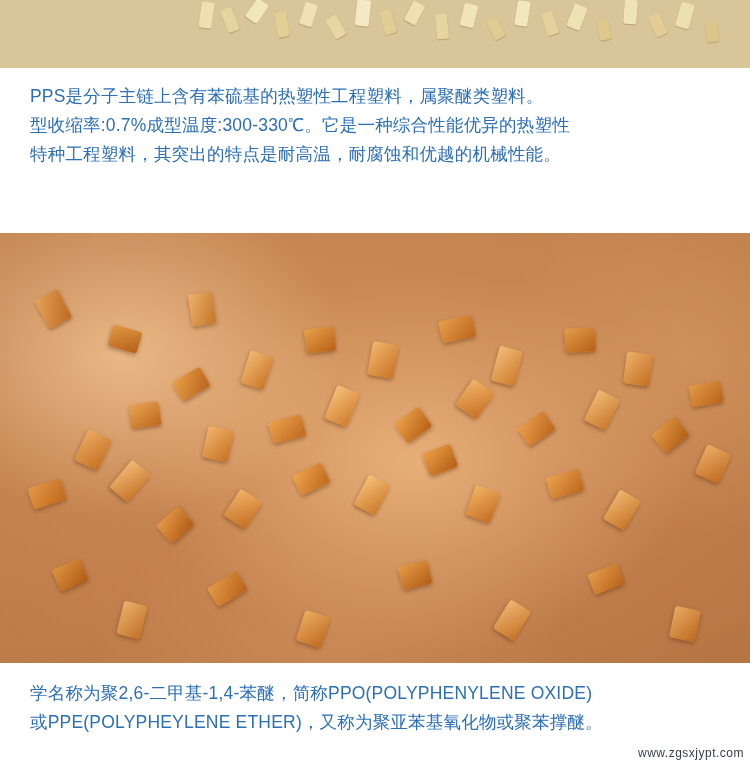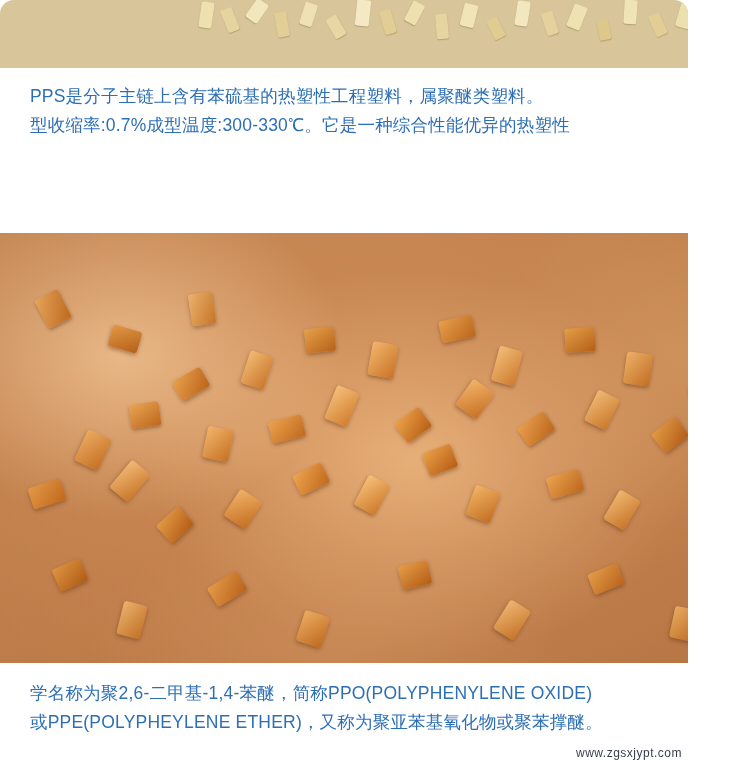--- a/index.html
+++ b/index.html
@@ -9,25 +9,24 @@
   body {
     width: 750px;
     height: 764px;
     background: #ffffff;
     font-family: "Liberation Sans", sans-serif;
     overflow: hidden;
     position: relative;
   }
 
   .page {
-    width: 688px;
+    width: 750px;
     height: 764px;
     position: relative;
     overflow: hidden;
-    border-radius: 14px;
   }
 
   
   .photo-top {
     position: absolute;
     left: 0;
     top: 0;
     width: 750px;
     height: 68px;
     overflow: hidden;
@@ -151,20 +150,21 @@
     <div class="g" style="left:598px;top:20px;width:12px;height:20px;background:#ddc78b;transform:rotate(-12deg);"></div>
     <div class="g" style="left:624px;top:0px;width:13px;height:24px;background:#f0e3b6;transform:rotate(4deg);"></div>
     <div class="g" style="left:652px;top:14px;width:12px;height:22px;background:#e3cd95;transform:rotate(-24deg);"></div>
     <div class="g" style="left:678px;top:3px;width:14px;height:25px;background:#ece0ae;transform:rotate(16deg);"></div>
     <div class="g" style="left:706px;top:22px;width:12px;height:20px;background:#dcc68a;transform:rotate(-8deg);"></div>
   </div>
 
   <div class="text-block-top">
     <p class="para">PPS是分子主链上含有苯硫基的热塑性工程塑料，属聚醚类塑料。</p>
     <p class="para">型收缩率:0.7%成型温度:300-330℃。它是一种综合性能优异的热塑性</p>
+    <p class="para">特种工程塑料，其突出的特点是耐高温，耐腐蚀和优越的机械性能。</p>
   </div>
 
   <div class="photo-main">
     <div class="bg"></div>
 
     <div class="pellet" style="left:30px;top:250px;width:34px;height:22px;background:linear-gradient(140deg,#f0a54e,#c96c1c);transform:rotate(-18deg);"></div>
     <div class="pellet" style="left:80px;top:200px;width:26px;height:34px;background:linear-gradient(120deg,#f6b668,#cd7524);transform:rotate(25deg);"></div>
     <div class="pellet" style="left:130px;top:170px;width:30px;height:24px;background:linear-gradient(150deg,#f3ae5b,#c36a1b);transform:rotate(-8deg);"></div>
     <div class="pellet" style="left:118px;top:230px;width:24px;height:36px;background:linear-gradient(110deg,#fbc47f,#d07b2b);transform:rotate(40deg);"></div>
     <div class="pellet" style="left:175px;top:140px;width:32px;height:22px;background:linear-gradient(140deg,#f2a94f,#bf651a);transform:rotate(-30deg);"></div>

